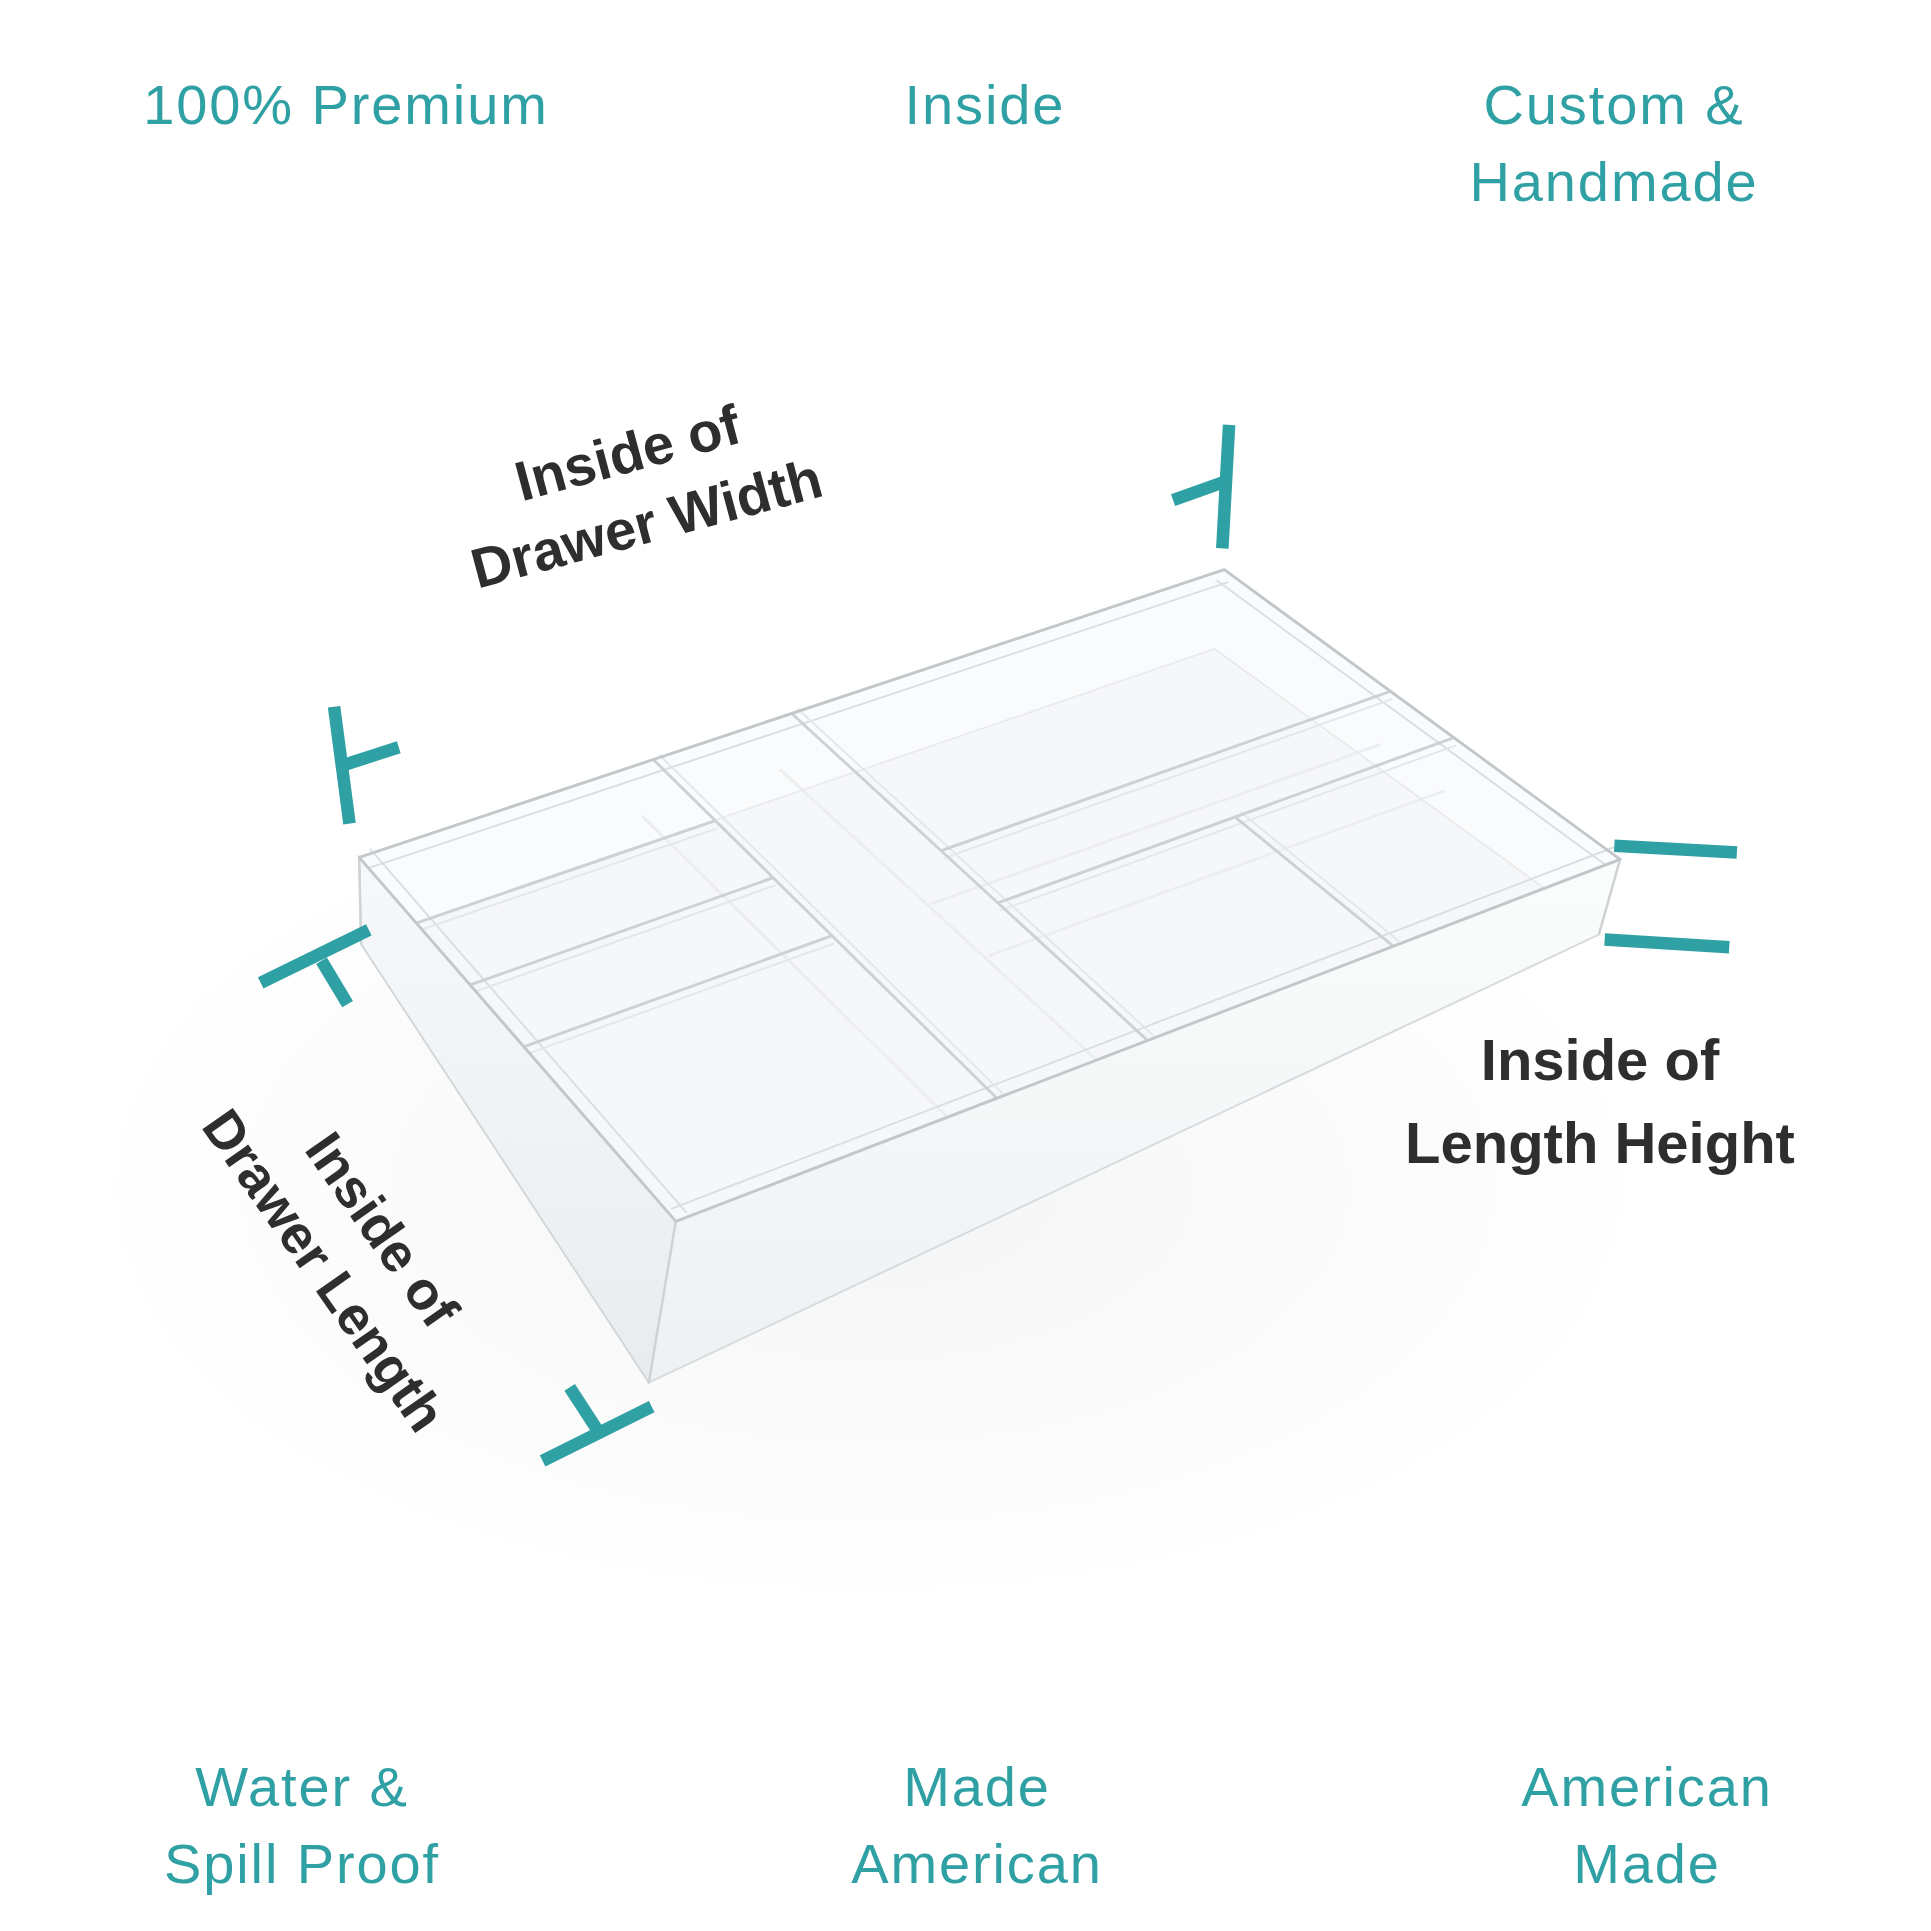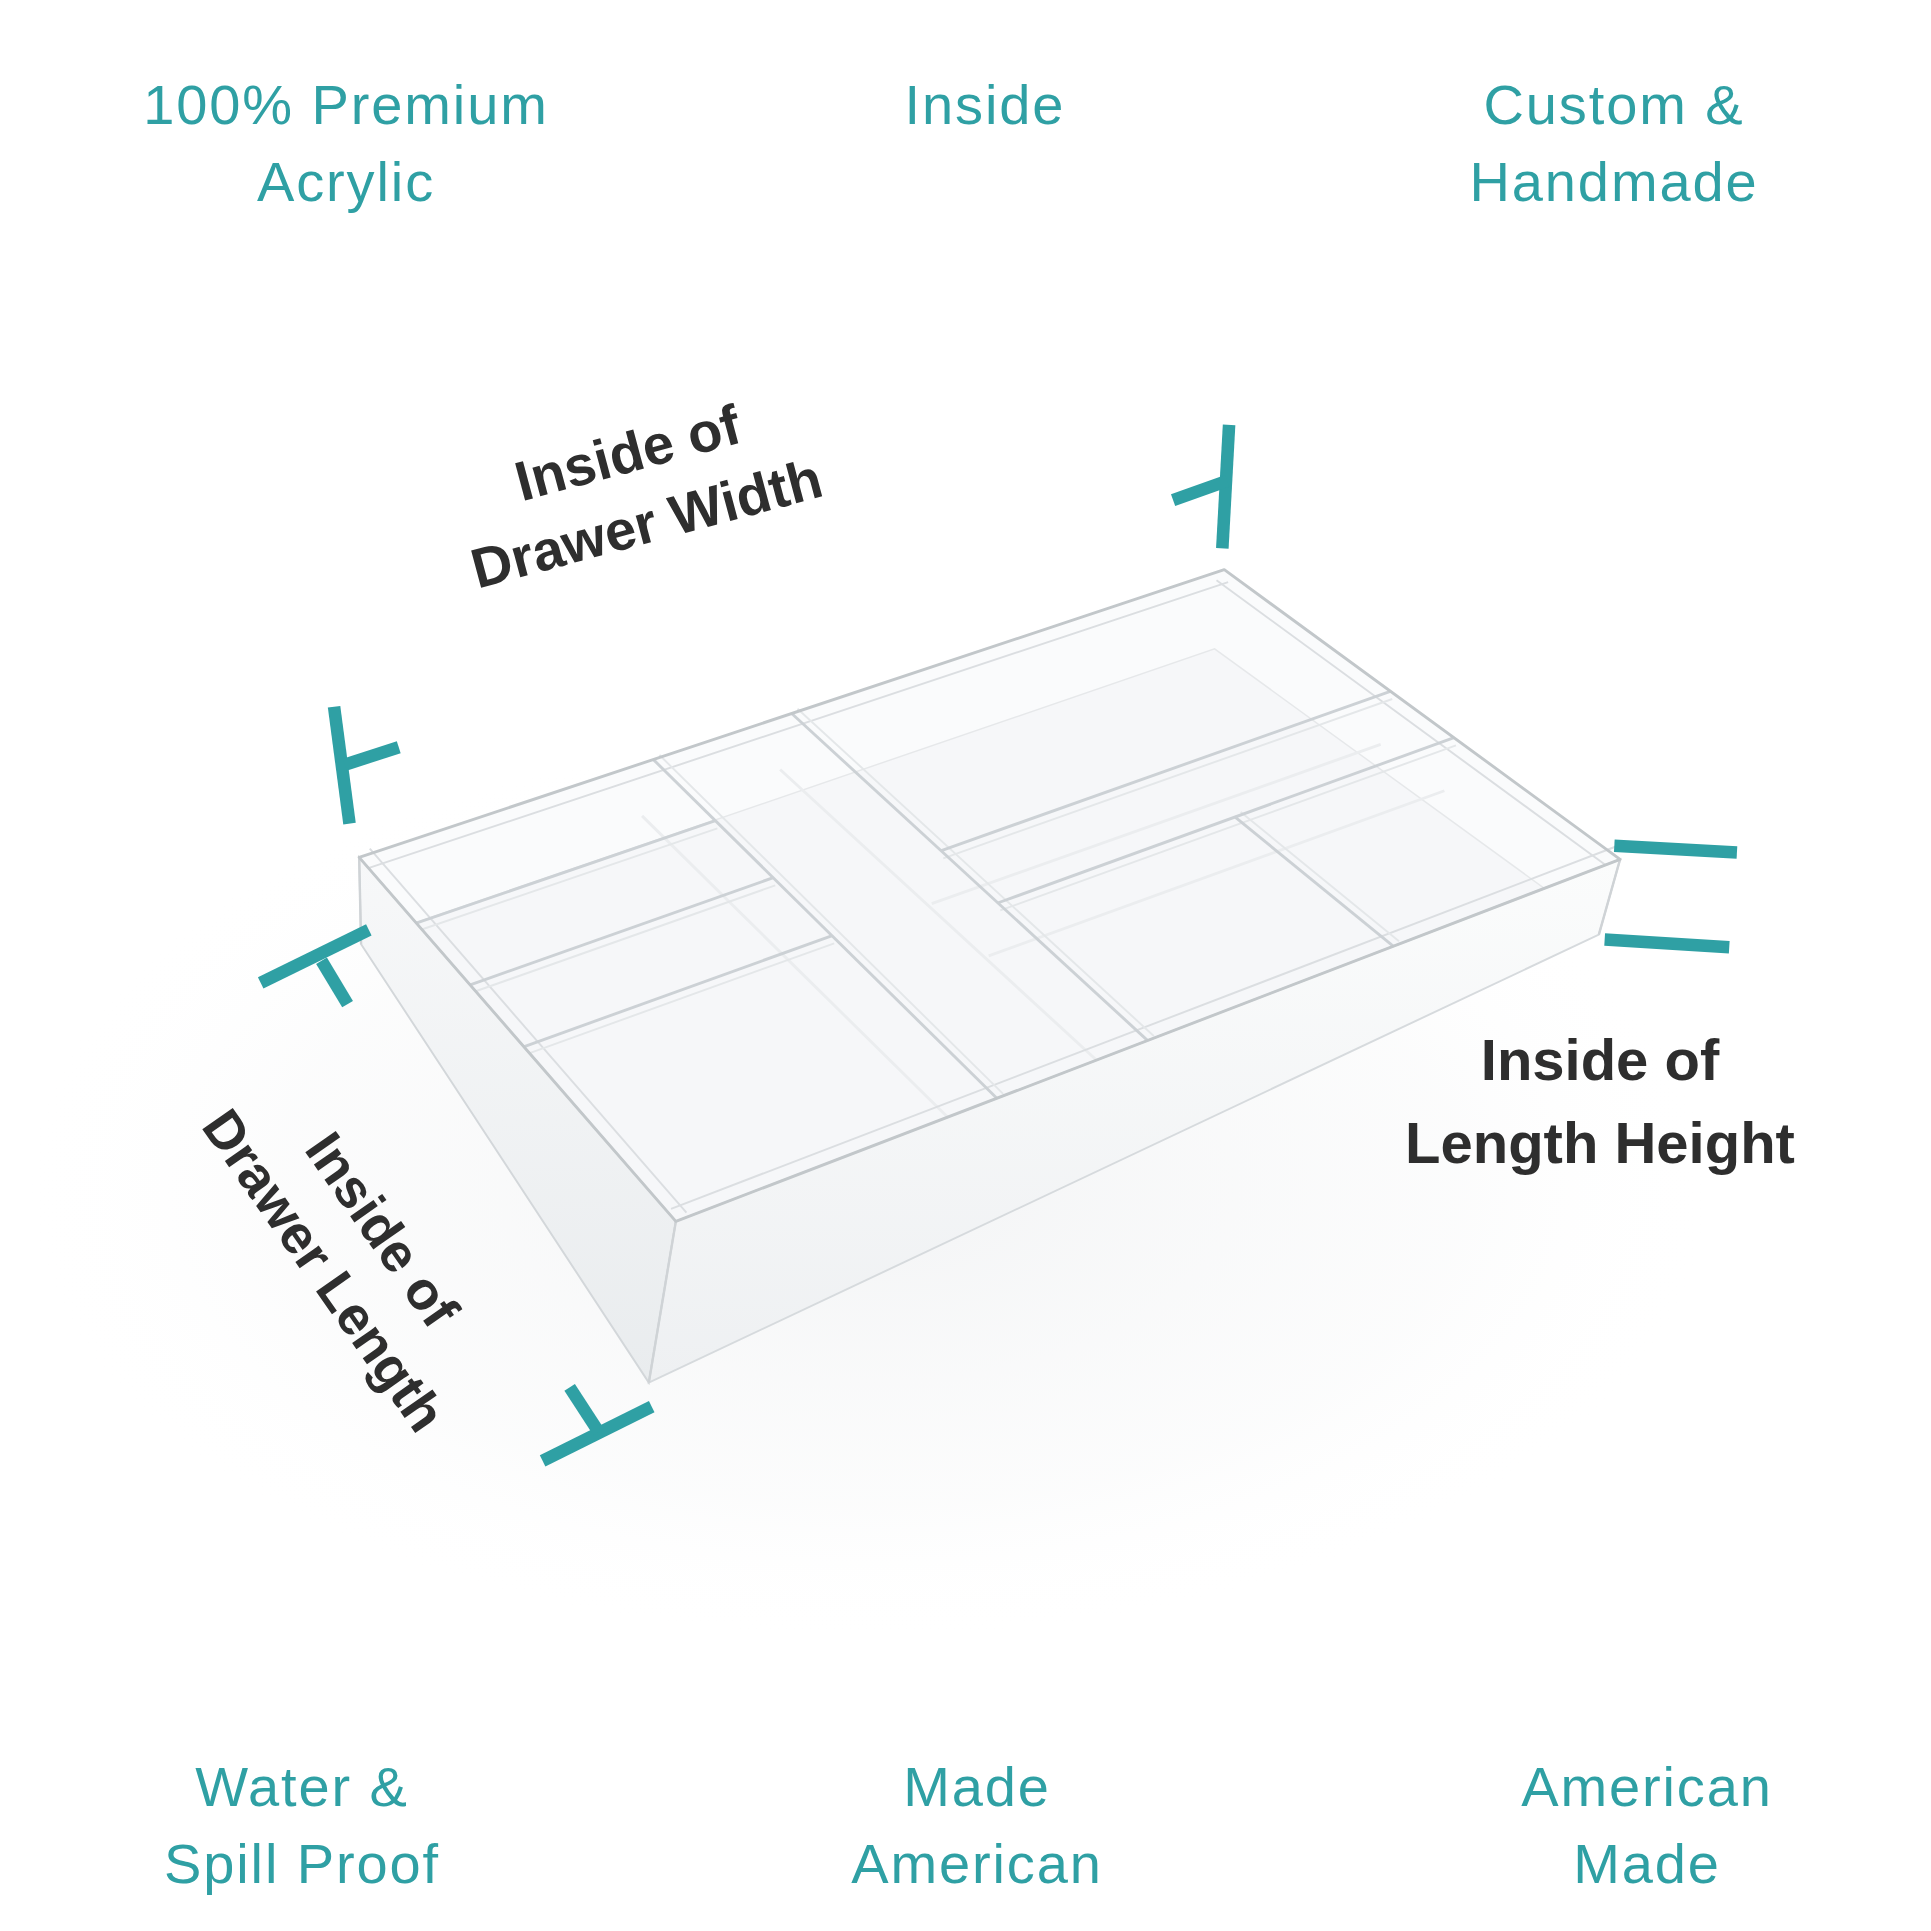--- a/index.html
+++ b/index.html
@@ -144,21 +144,20 @@
         <line x1="1672" y1="876" x2="1799" y2="883"></line>
       </g>
       <g>
         <line x1="1662" y1="973" x2="1791" y2="981"></line>
       </g>
     </g>
   </svg>
 
   <div class="feature" style="left:346px;top:66px">
     <span>100% Premium</span>
-    <span>Acrylic</span>
   </div>
   <div class="feature" style="left:985px;top:66px">
     <span>Inside</span>
   </div>
   <div class="feature" style="left:1614px;top:66px">
     <span>Custom &amp;</span>
     <span>Handmade</span>
   </div>
   <div class="feature" style="left:302px;top:1748px">
     <span>Water &amp;</span>

